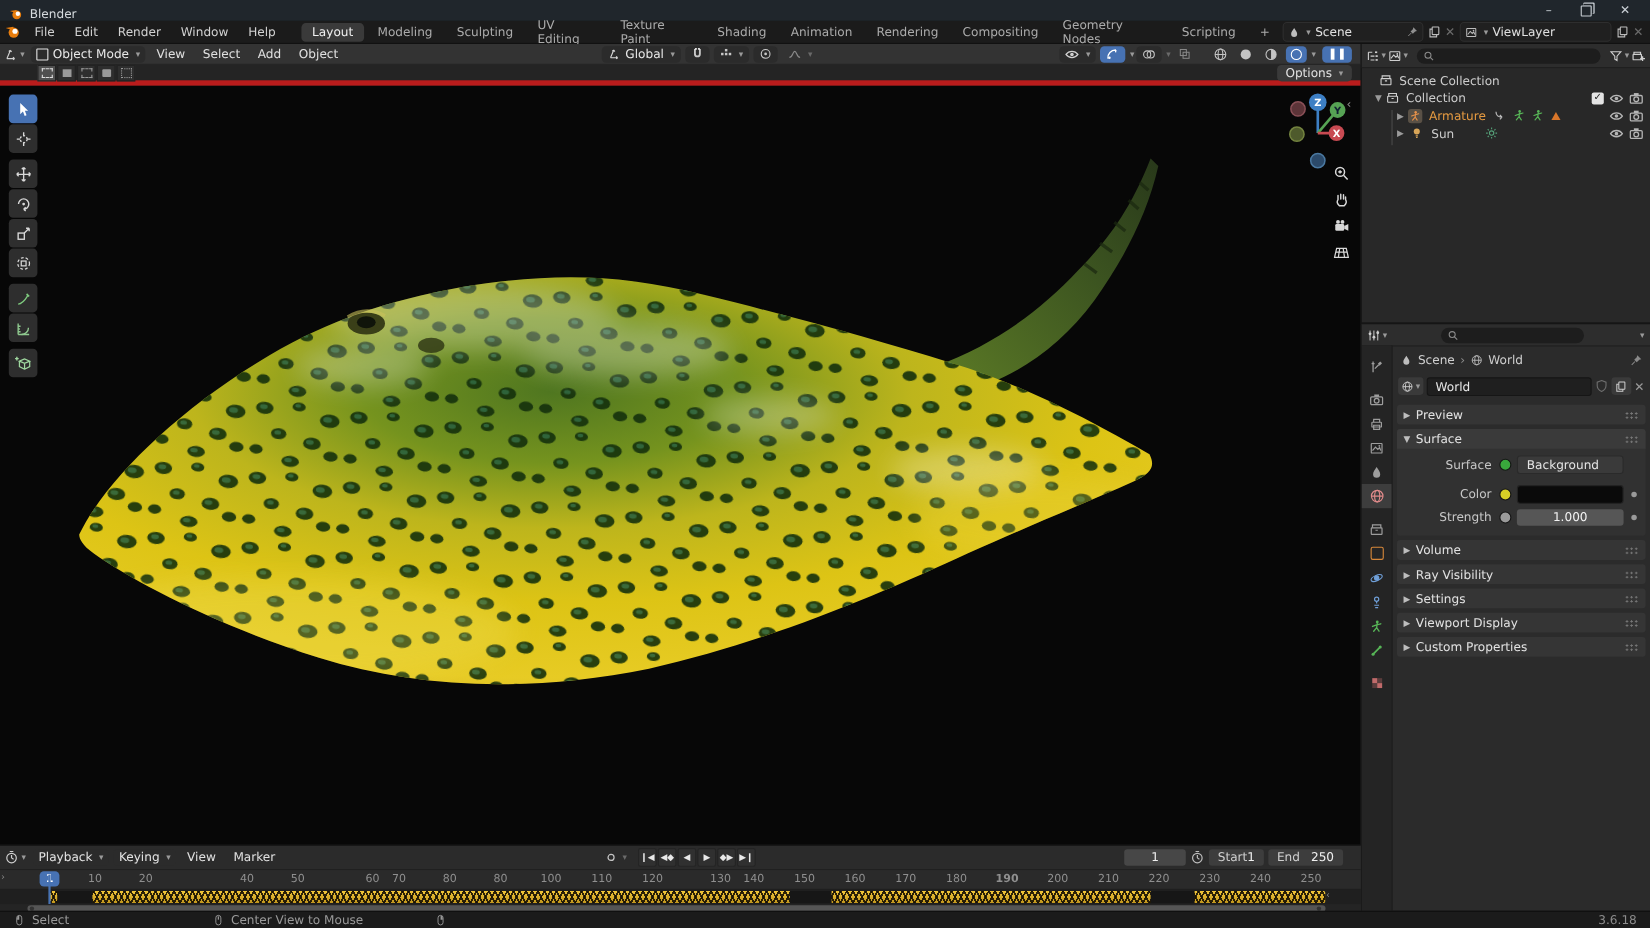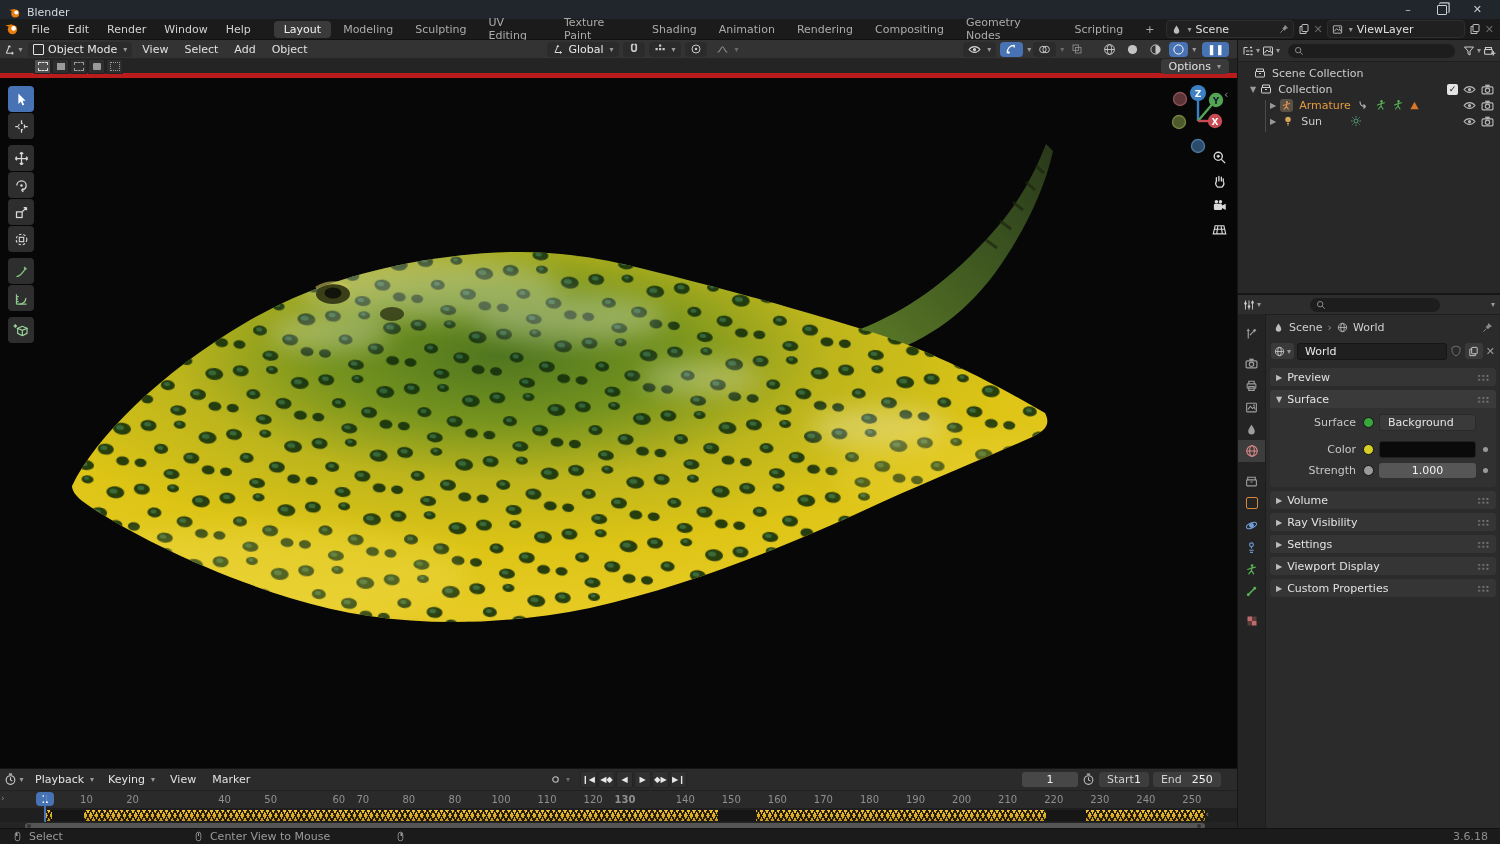--- a/index.html
+++ b/index.html
@@ -986,27 +986,27 @@
       <span class="tick" style="left: 178.574px; margin-top: 18px;">30</span>
       <span class="tick" style="left: 224.634px;">40</span>
       <span class="tick" style="left: 270.694px;">50</span>
       <span class="tick" style="left: 316.754px; margin-left: 22px;">60</span>
       <span class="tick" style="left: 362.814px;">70</span>
       <span class="tick" style="left: 408.874px;">80</span>
       <span class="tick" style="left: 454.934px;">80</span>
       <span class="tick" style="left: 500.994px;">100</span>
       <span class="tick" style="left: 547.054px;">110</span>
       <span class="tick" style="left: 593.114px;">120</span>
-      <span class="tick" style="left: 625px; font-weight: bold;">130</span>
+      <span class="tick" style="left: 655px;">130</span>
       <span class="tick" style="left: 685.234px;">140</span>
       <span class="tick" style="left: 731.294px;">150</span>
       <span class="tick" style="left: 777.354px;">160</span>
       <span class="tick" style="left: 823.414px;">170</span>
       <span class="tick" style="left: 869.474px;">180</span>
-      <span class="tick" style="left: 915.534px;">190</span>
+      <span class="tick" style="left: 915.534px; font-weight: bold;">190</span>
       <span class="tick" style="left: 961.594px;">200</span>
       <span class="tick" style="left: 1007.65px;">210</span>
       <span class="tick" style="left: 1053.71px;">220</span>
       <span class="tick" style="left: 1099.77px;">230</span>
       <span class="tick" style="left: 1145.83px;">240</span>
       <span class="tick" style="left: 1191.89px;">250</span>
     </div>
 
   <div id="tl-band">
     <div id="kband"></div>

